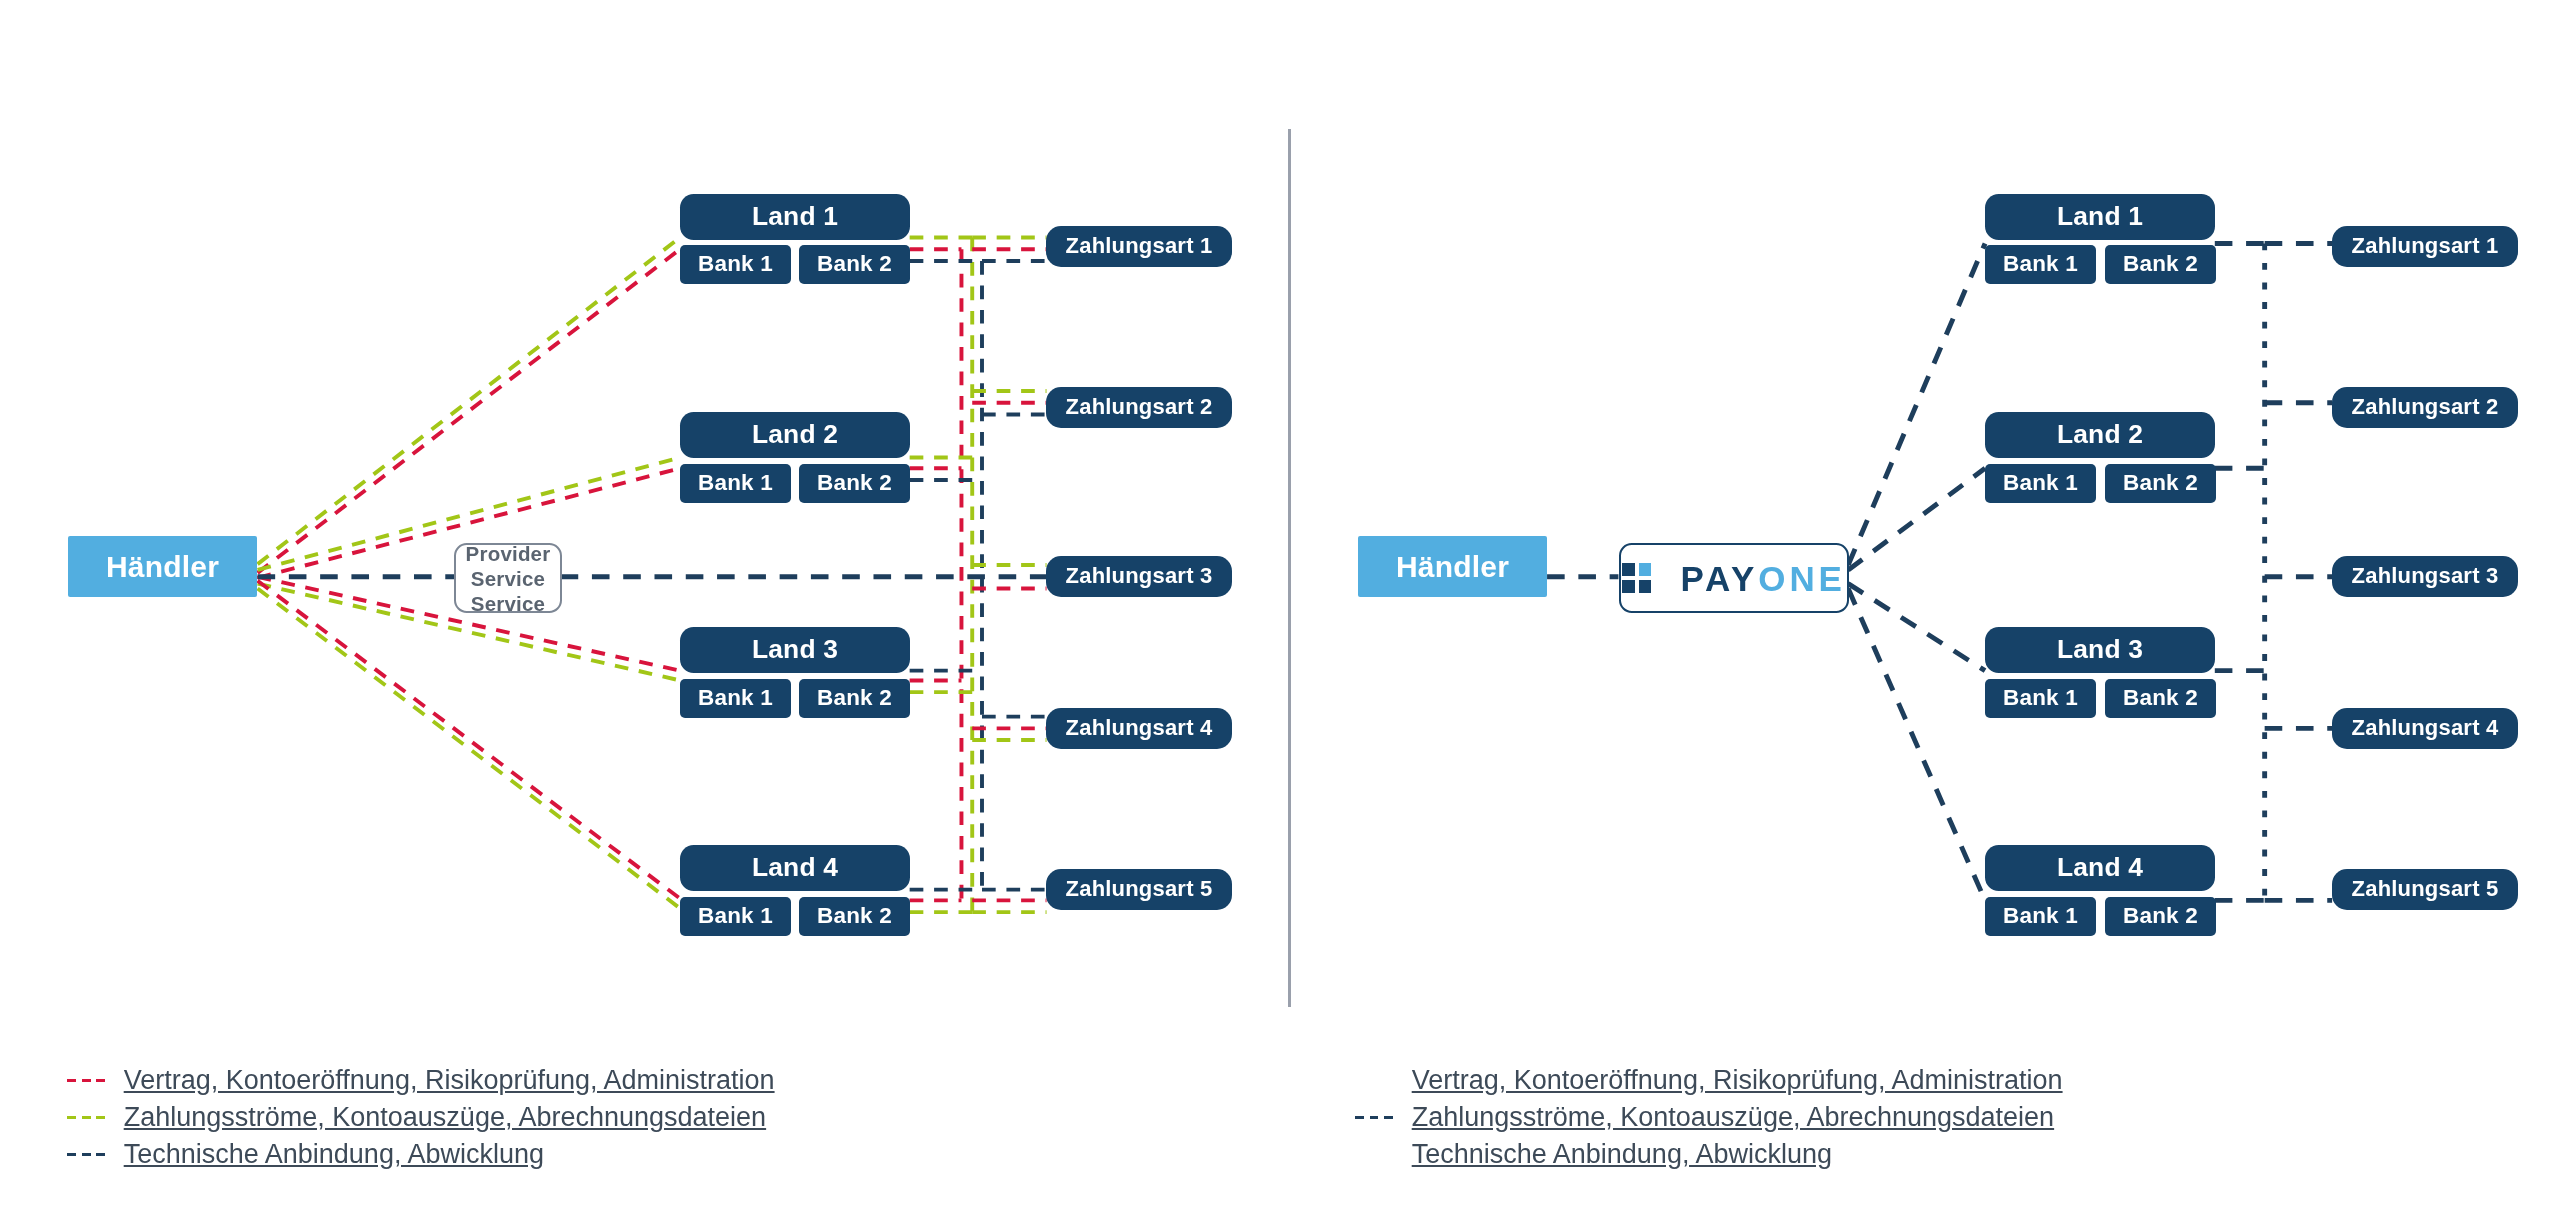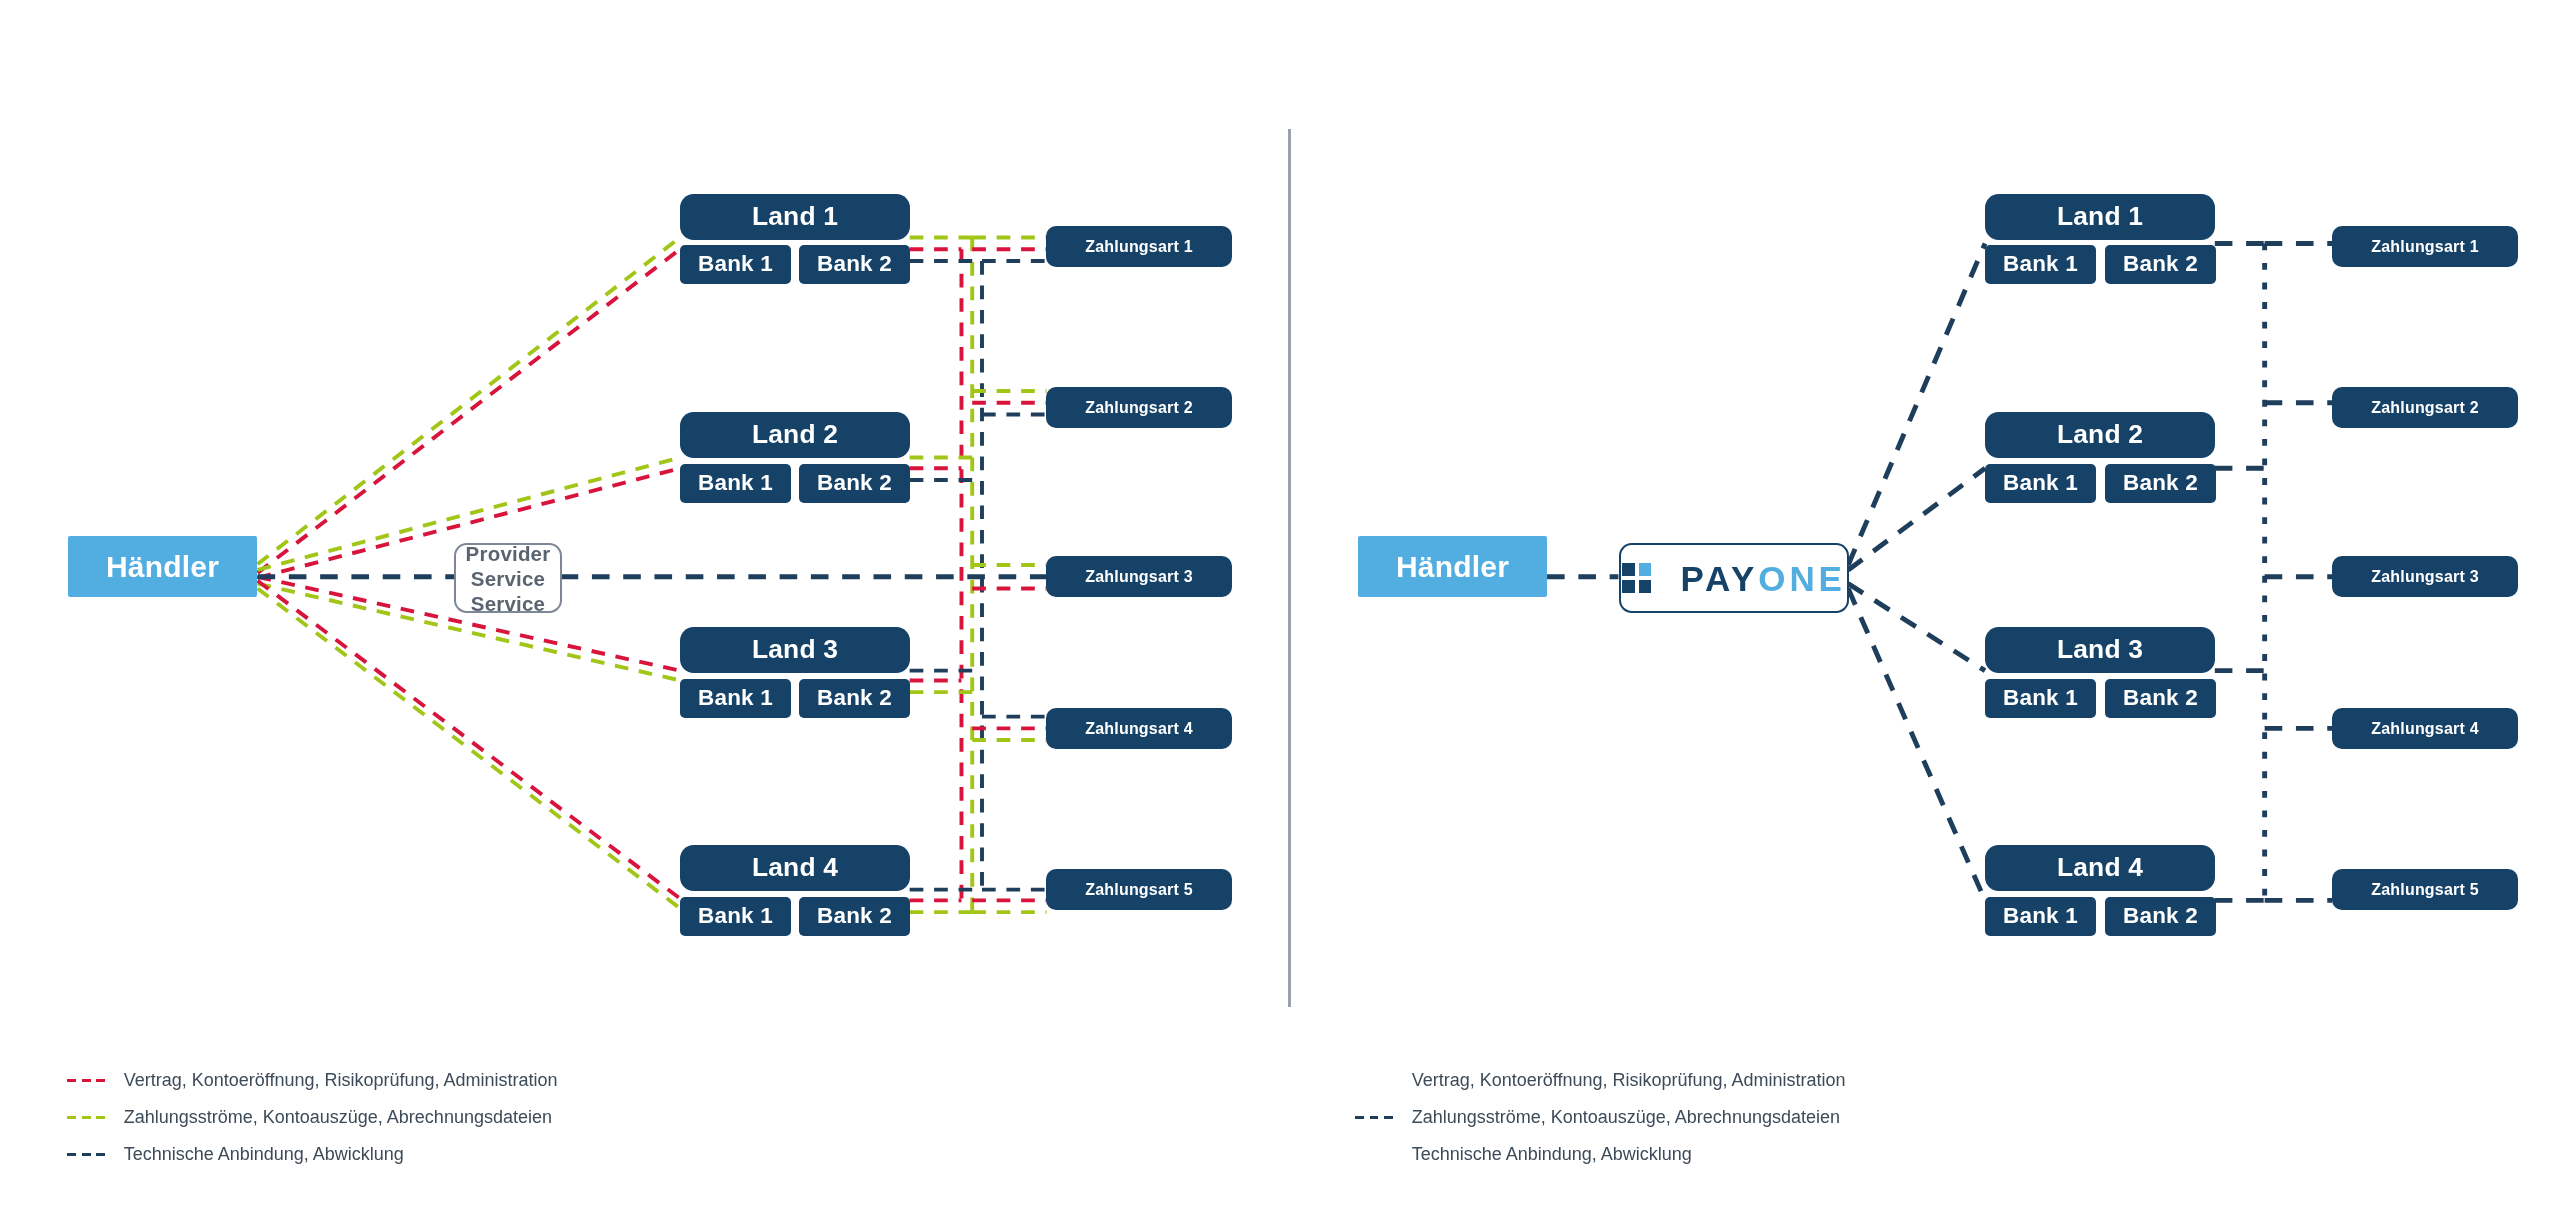--- a/index.html
+++ b/index.html
@@ -15,21 +15,21 @@
   .node{
     position:absolute;box-sizing:border-box;
     display:flex;align-items:center;justify-content:center;
     color:#ffffff;font-weight:bold;text-align:center;
     letter-spacing:0.2px;line-height:1.1;
   }
   .node.navy{background:#164268;border-radius:12.7px;}
   .node.merchant{background:#52AEE0;border-radius:2px;font-size:30px;}
   .node.land{font-size:26.4px;border-radius:13.7px;}
   .node.bank{font-size:22.5px;border-radius:5px;}
-  .node.pay{font-size:16px;border-radius:10px;}
+  .node.pay{font-size:22px;border-radius:15px;}
   .node.psp{
     background:#ffffff;border:2px solid #7D8795;border-radius:12.7px;
     color:#5A6470;font-size:20.5px;font-weight:bold;line-height:1.22;
   }
   .node.logo{
     background:#ffffff;border:2px solid #164268;border-radius:12.7px;
     display:flex;align-items:center;justify-content:center;gap:0;
   }
 
   
@@ -42,21 +42,21 @@
   .logo-word .one{color:#52AEE0;}
 
   
   .divider{position:absolute;width:2.9px;background:#9AA0AC;}
 
   
   .legend{position:absolute;}
   .legend-row{display:flex;align-items:center;height:37px;}
   .legend-swatch{width:43px;flex:0 0 43px;height:3.9px;margin-right:13.7px;}
   .legend-swatch.blank{background:none;}
-  .legend-text{font-size:18px;color:#3D4A58;white-space:nowrap;}
+  .legend-text{font-size:27px;color:#3D4A58;white-space:nowrap;text-decoration:underline;}
   .sw-red{background:repeating-linear-gradient(to right,#D8143C 0 8.8px,transparent 8.8px 14.7px);}
   .sw-green{background:repeating-linear-gradient(to right,#A2C617 0 8.8px,transparent 8.8px 14.7px);}
   .sw-navy{background:repeating-linear-gradient(to right,#1E3E5C 0 8.8px,transparent 8.8px 14.7px);}
 </style>
 </head>
 <body>
 
 <div class="stage">
 
   <svg class="wires" viewBox="0 0 2634 1252" xmlns="http://www.w3.org/2000/svg">

